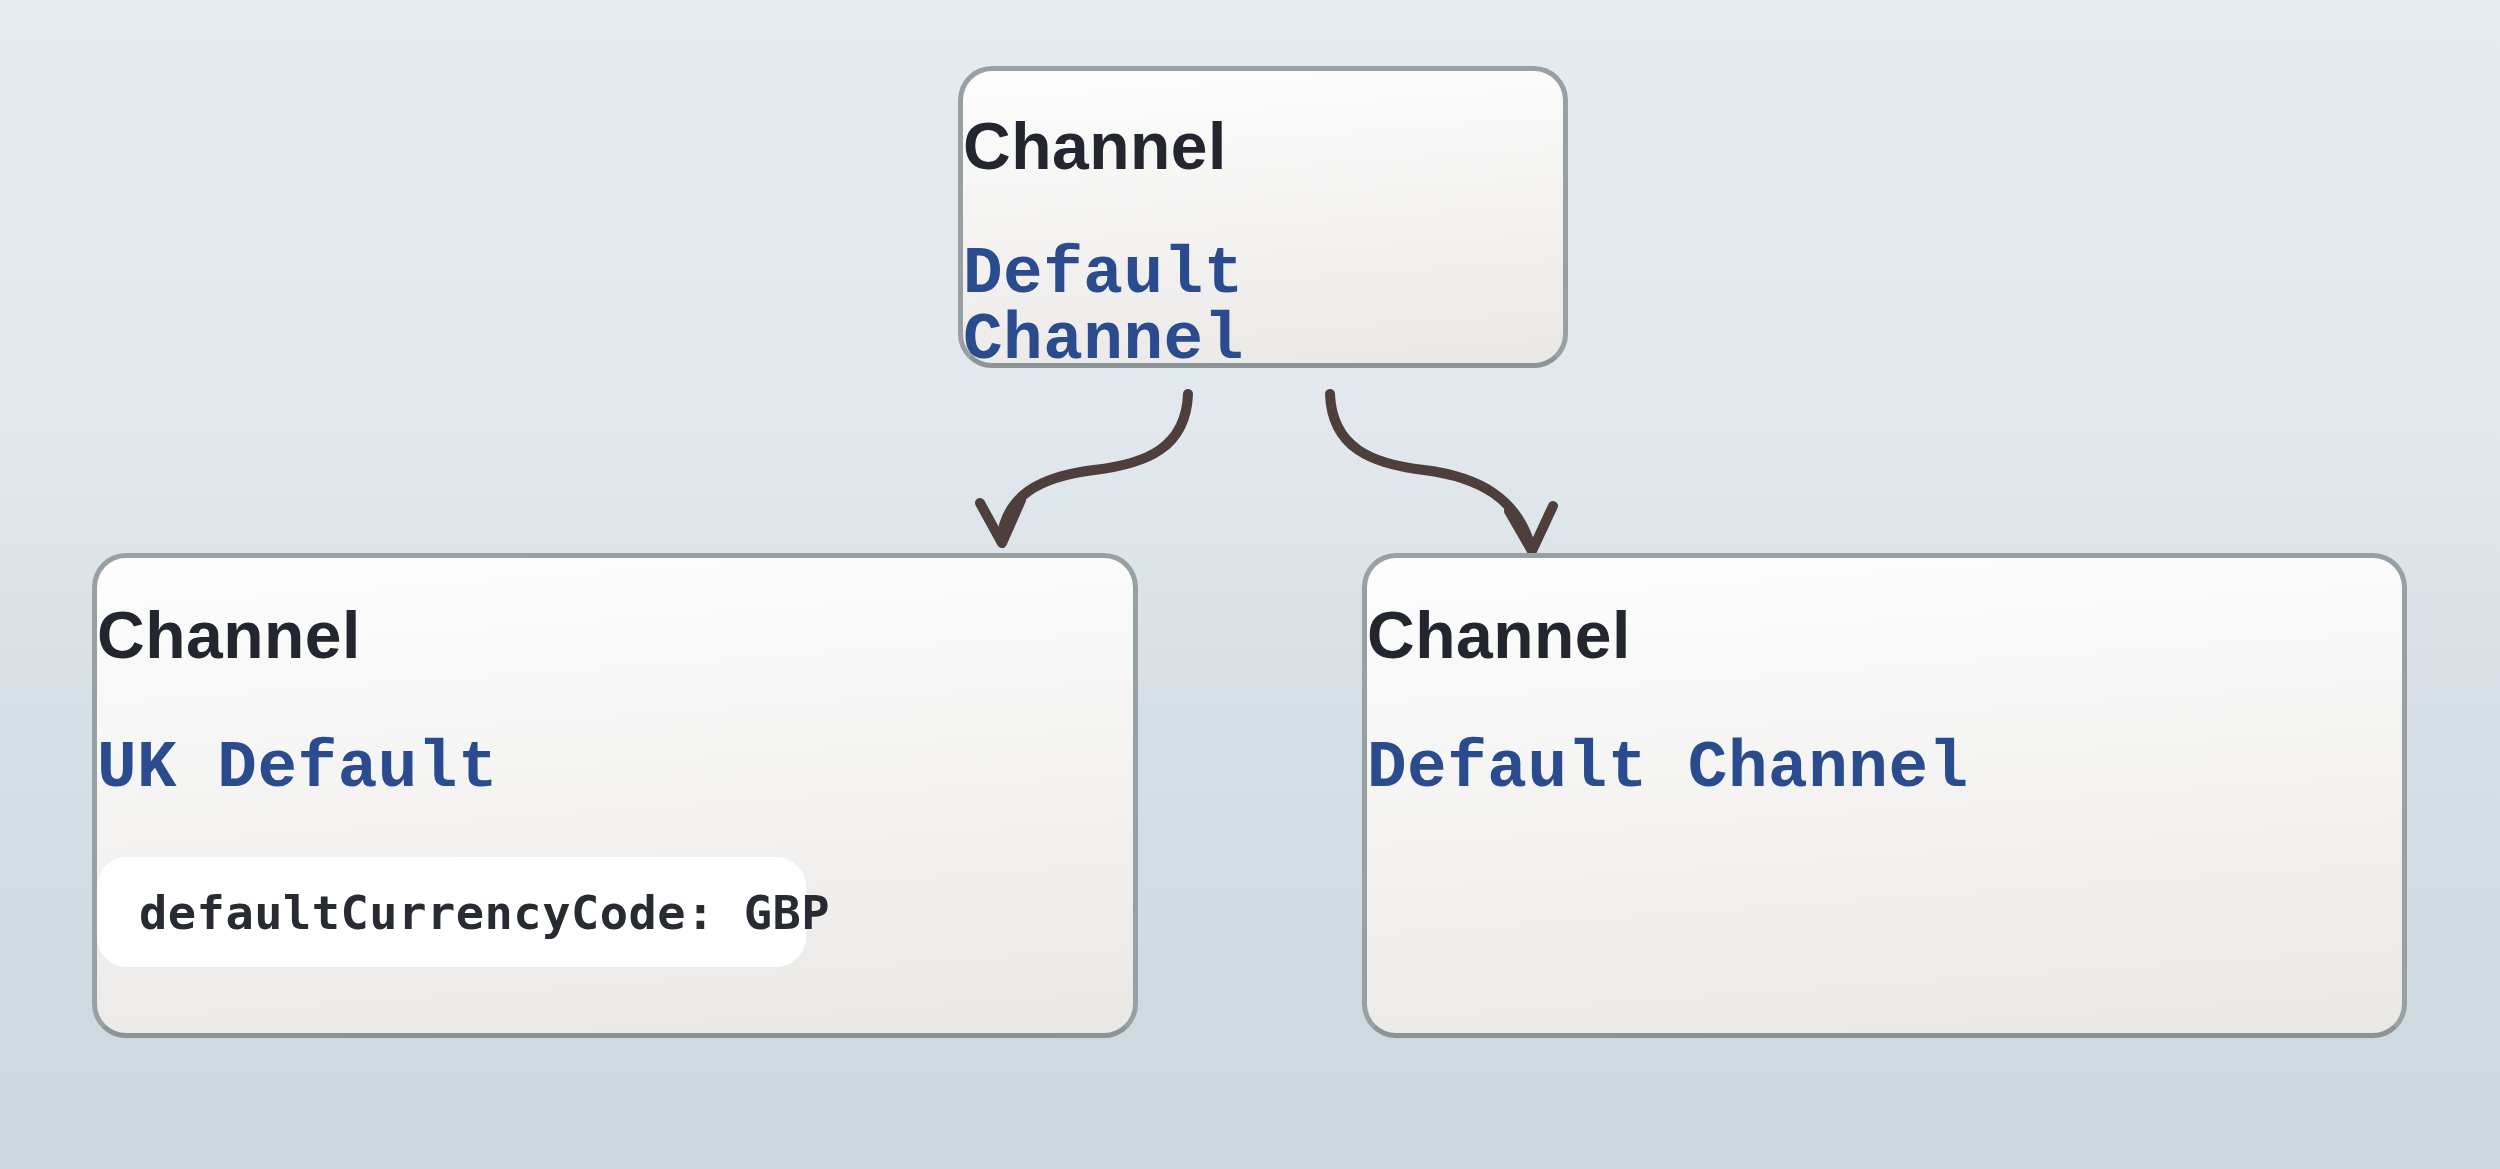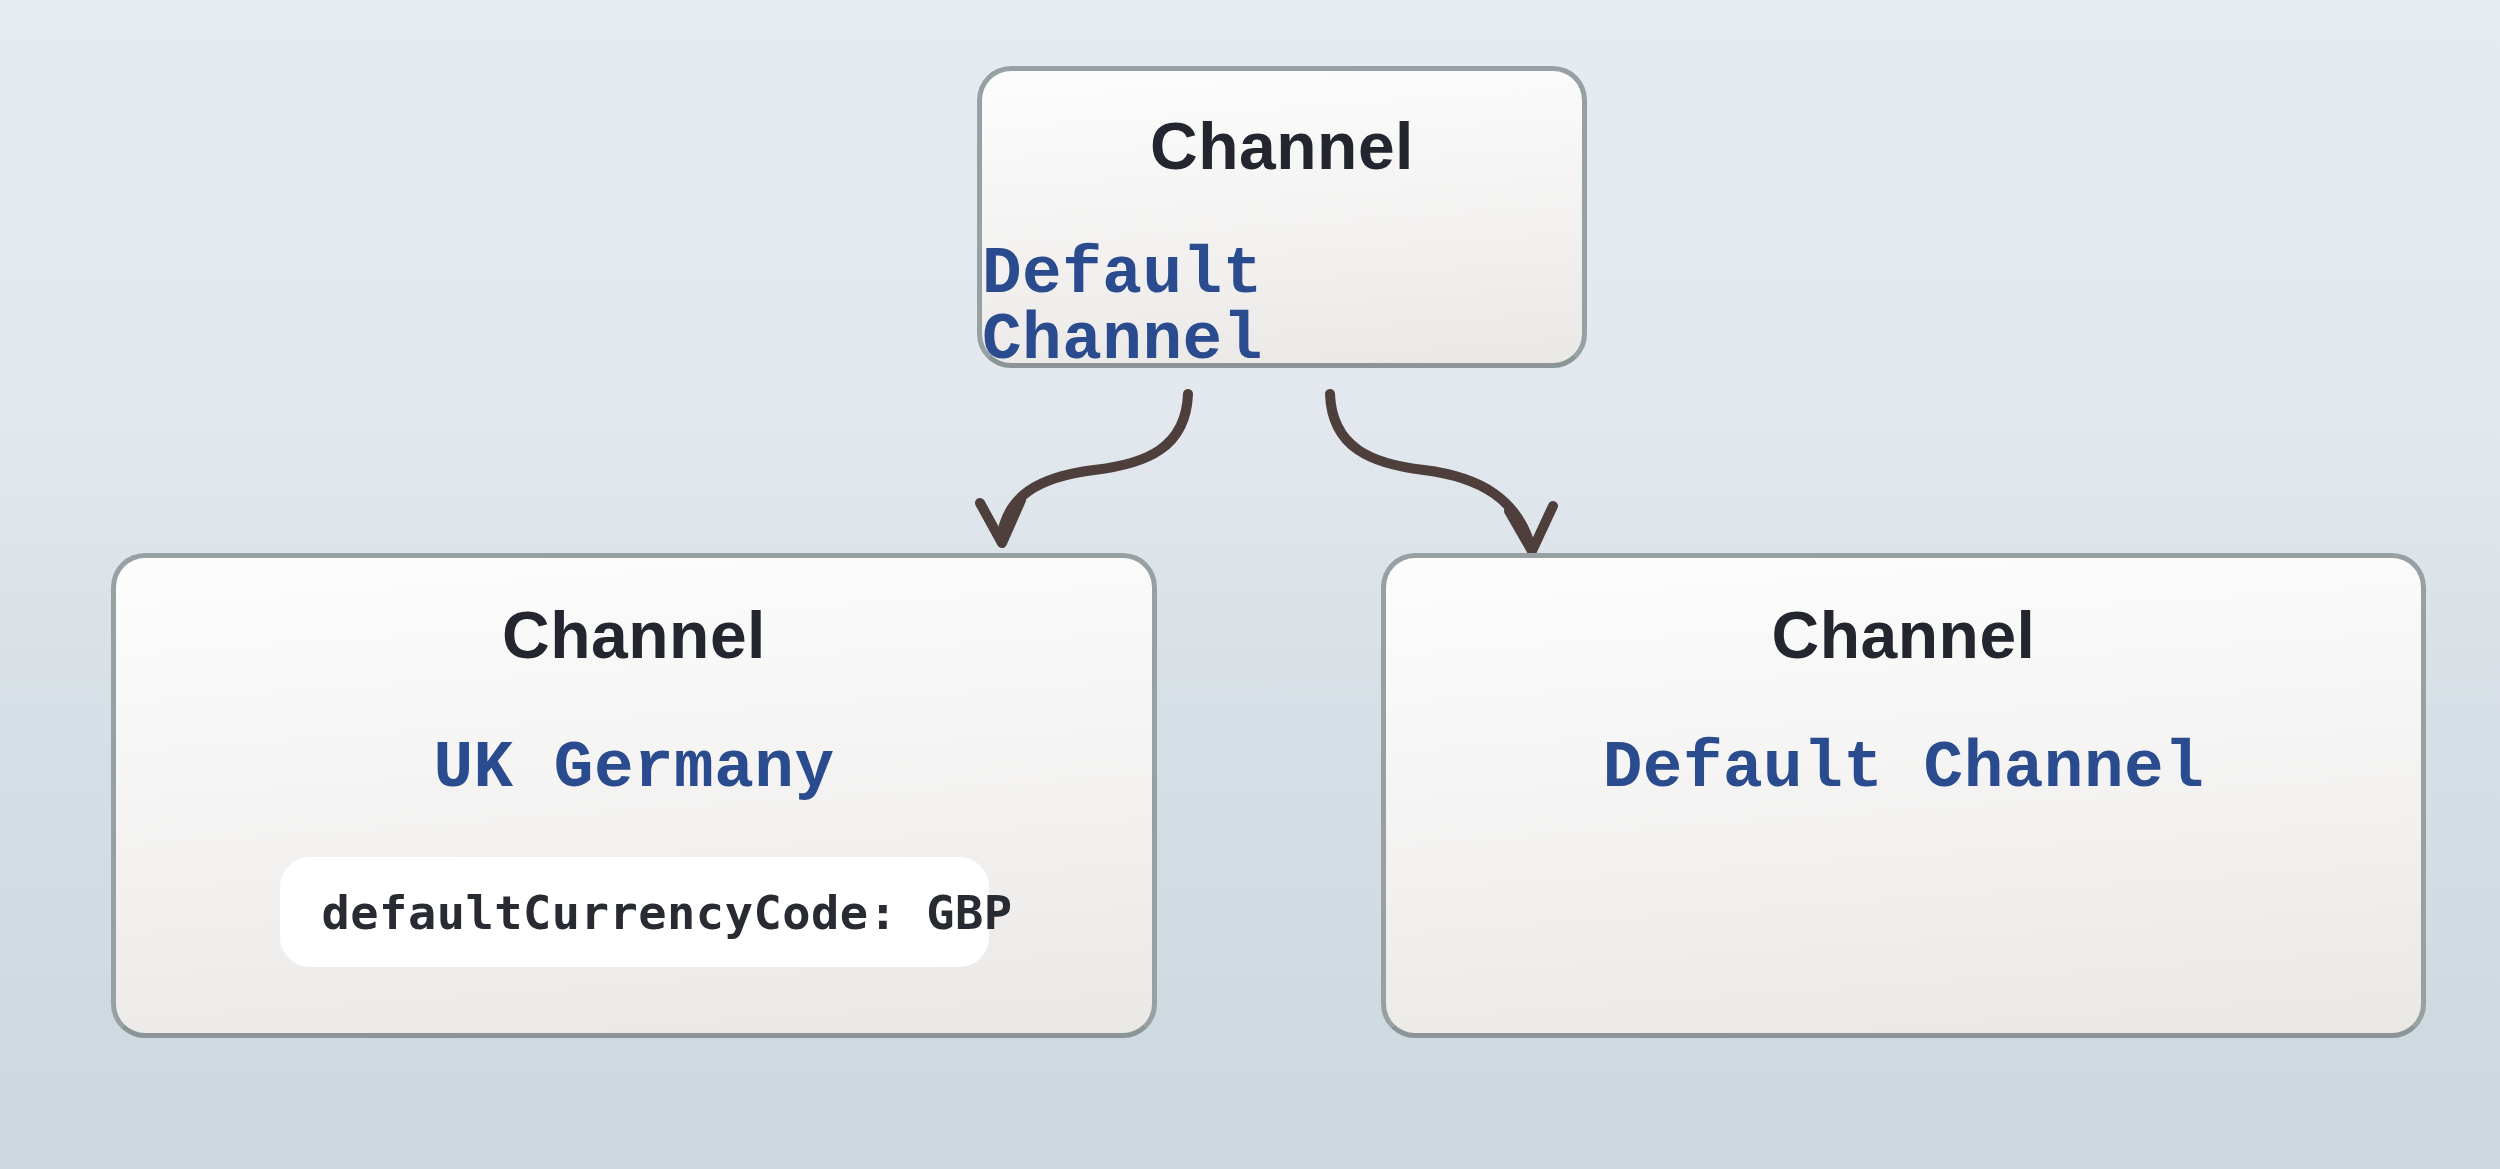--- a/index.html
+++ b/index.html
@@ -30,22 +30,20 @@
   }
   .node {
     position: absolute;
     box-sizing: border-box;
     border: 5px solid #97a0a3;
     border-bottom-color: #8b9497;
     border-radius: 34px;
     background: linear-gradient(176deg, #fdfdfd 0%, #f3f2f1 55%, #e9e8e5 100%);
     display: flex;
     flex-direction: column;
-    align-items: center;
-    margin-left: 19px;
   }
   .node-type {
     font-size: 66px;
     line-height: 66px;
     font-weight: bold;
     color: #23262f;
     letter-spacing: 0.5px;
   }
   .node-name {
     font-size: 66px;
@@ -101,21 +99,21 @@
     </g>
   </svg>
 
   <div class="node node-top">
     <div class="node-type">Channel</div>
     <div class="node-name">Default Channel</div>
   </div>
 
   <div class="node node-left node-child">
     <div class="node-type">Channel</div>
-    <div class="node-name">UK Germany</div>
+    <div class="node-name">UK Default</div>
     <div class="pill">
       <span class="code">defaultCurrencyCode: GBP</span>
     </div>
   </div>
 
   <div class="node node-right node-child">
     <div class="node-type">Channel</div>
     <div class="node-name">Default Channel</div>
   </div>
 

